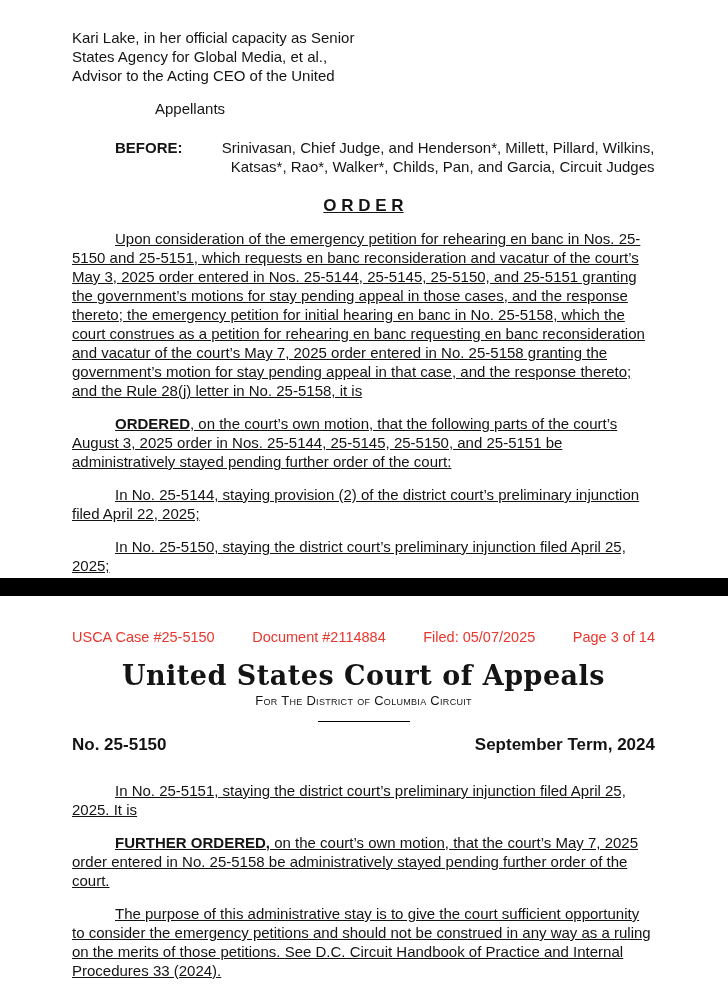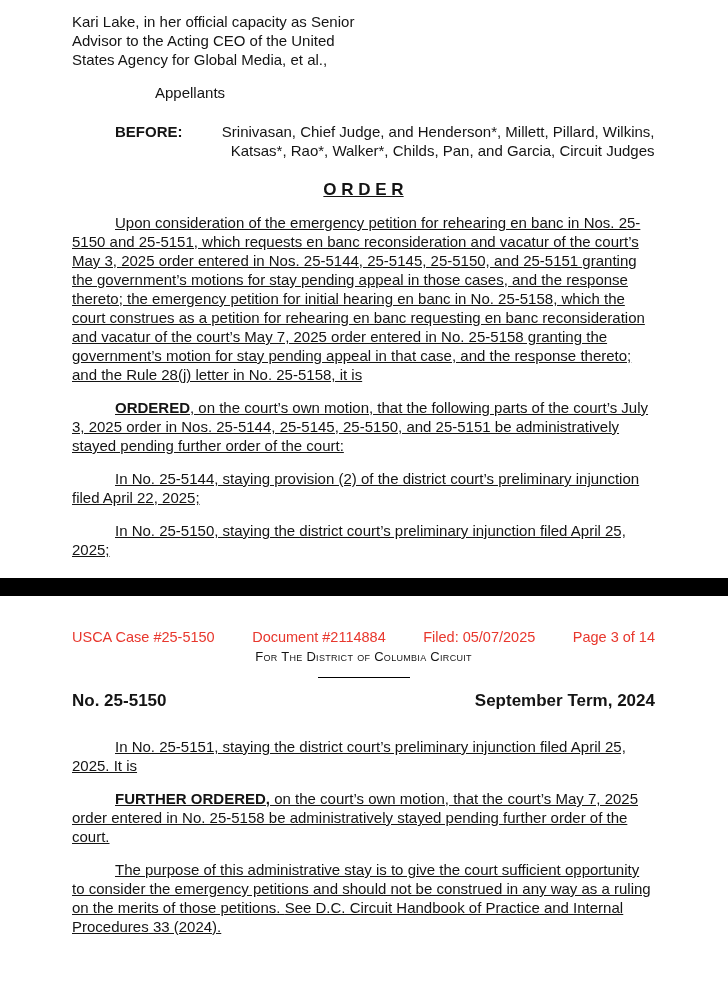--- a/index.html
+++ b/index.html
@@ -7,21 +7,21 @@
   html, body { margin: 0; padding: 0; }
   body {
     width: 728px; height: 1000px;
     background: #ffffff;
     font-family: "Liberation Sans", sans-serif;
     font-size: 15px; line-height: 19px;
     color: #141414;
     overflow: hidden;
   }
   p { margin: 0; text-decoration: underline; }
-  .page1 { height: 578px; padding-top: 12px; overflow: hidden; }
+  .page1 { height: 578px; padding-top: 28px; overflow: hidden; }
   .page2 { height: 388px; overflow: hidden; }
   .content { margin-left: 72px; width: 583px; }
 
   .caption-line { }
   .party-role { margin-top: 14px; margin-left: 83px; }
 
   .before-row { display: flex; margin-top: 20px; }
   .before-label { font-weight: bold; margin-left: 43px; white-space: nowrap; }
   .judges { margin-left: 20px; width: 452px; text-align: right; }
 
@@ -69,55 +69,56 @@
     gap: 31px;
   }
 </style>
 </head>
 <body>
 
 <div class="page1">
   <div class="content">
     <div>
       <div class="caption-line">Kari Lake, in her official capacity as Senior</div>
+      <div class="caption-line">States Agency for Global Media, et al.,</div>
       <div class="caption-line">Advisor to the Acting CEO of the United</div>
-      <div class="caption-line">States Agency for Global Media, et al.,</div>
     </div>
     <div class="party-role">Appellants</div>
 
     <div class="before-row">
       <div class="before-label">BEFORE:</div>
       <div class="judges">Srinivasan, Chief Judge, and Henderson*, Millett, Pillard, Wilkins, Katsas*, Rao*, Walker*, Childs, Pan, and Garcia, Circuit Judges</div>
     </div>
 
     <div class="order-heading">
       <span>O R D E R</span>
     </div>
 
     <p class="para">Upon consideration of the emergency petition for rehearing en banc in Nos. 25-5150 and 25-5151, which requests en banc reconsideration and vacatur of the court’s May 3, 2025 order entered in Nos. 25-5144, 25-5145, 25-5150, and 25-5151 granting the government’s motions for stay pending appeal in those cases, and the response thereto; the emergency petition for initial hearing en banc in No. 25-5158, which the court construes as a petition for rehearing en banc requesting en banc reconsideration and vacatur of the court’s May 7, 2025 order entered in No. 25-5158 granting the government’s motion for stay pending appeal in that case, and the response thereto; and the Rule 28(j) letter in No. 25-5158,  it is</p>
 
-    <p class="para"><span class="lead-bold">ORDERED</span><span>, on the court’s own motion, that the following parts of the court’s July 3, 2025 order in Nos. 25-5144, 25-5145, 25-5150, and 25-5151 be administratively stayed pending further order of the court:</span></p>
+    <p class="para"><span class="lead-bold">ORDERED</span><span>, on the court’s own motion, that the following parts of the court’s August 3, 2025 order in Nos. 25-5144, 25-5145, 25-5150, and 25-5151 be administratively stayed pending further order of the court:</span></p>
 
     <p class="para">In No. 25-5144, staying provision (2) of the district court’s preliminary injunction filed April 22, 2025;</p>
 
     <p class="para">In No. 25-5150, staying the district court’s preliminary injunction filed April 25, 2025;</p>
   </div>
 </div>
 
 <div class="separator"></div>
 
 <div class="page2">
   <div class="content">
     <div class="stamp-row">
       <span>USCA Case #25-5150</span>
       <span>Document #2114884</span>
       <span>Filed: 05/07/2025</span>
       <span>Page 3 of 14</span>
     </div>
 
+    <div class="court-title">United States Court of Appeals</div>
     <div class="court-subtitle">For The District of Columbia Circuit</div>
     <div class="title-rule"></div>
 
     <div class="case-row">
       <span>No. 25-5150</span>
       <span>September Term, 2024</span>
     </div>
 
     <p class="para para-first">In No. 25-5151, staying the district court’s preliminary injunction filed April 25, 2025.  It is</p>
 

